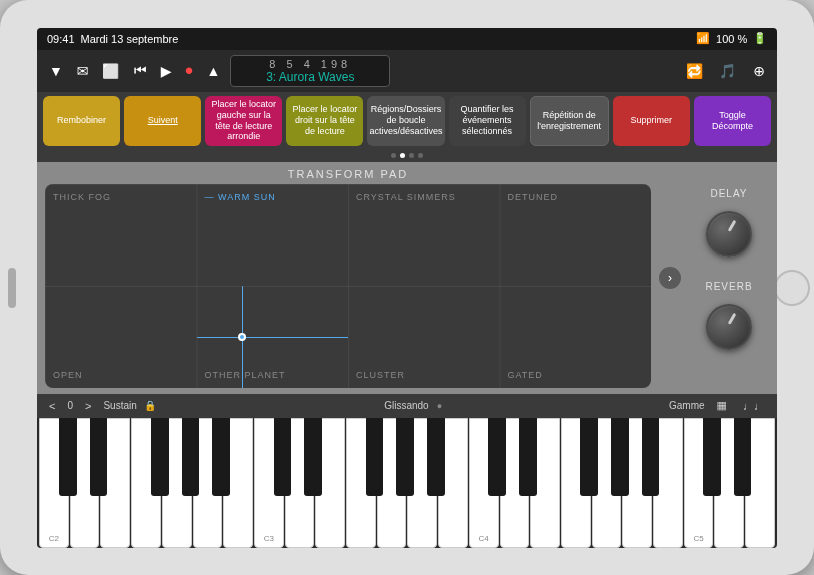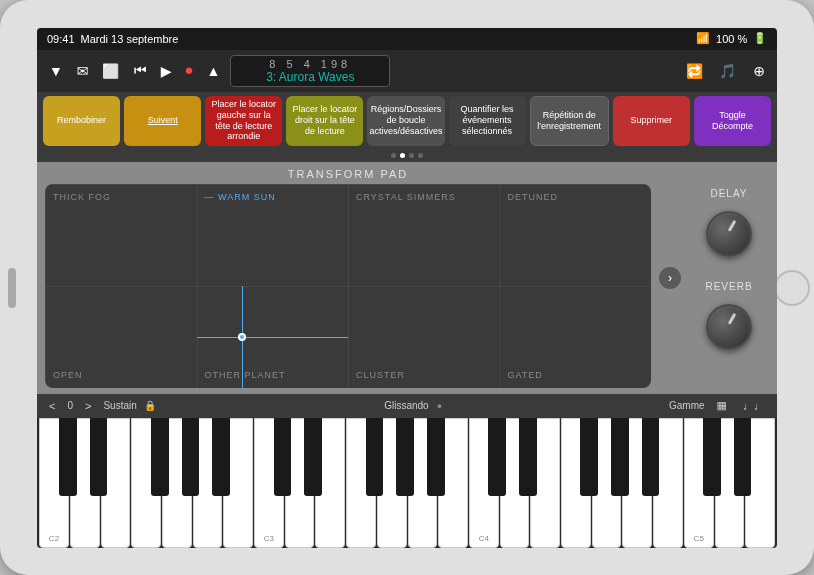--- a/index.html
+++ b/index.html
@@ -134,21 +134,21 @@
       flex: 1;
       min-width: 60px;
       height: 50px;
       display: flex;
       align-items: center;
       justify-content: center;
       line-height: 1.2;
     }
     .qa-btn.yellow { background: #c8a020; }
     .qa-btn.gold { background: #c89010; text-decoration: underline; }
-    .qa-btn.olive { background: #b91c1c; }
+    .qa-btn.olive { background: #be185d; }
     .qa-btn.olive2 { background: #8a9018; }
     .qa-btn.gray { background: #505050; }
     .qa-btn.dark { background: #404040; }
     .qa-btn.dark2 { background: #555; border: 1px solid #666; }
     .qa-btn.red { background: #c03030; }
     .qa-btn.purple { background: #8030c0; }
 
     .dots-row {
       background: #3a3a3a;
       height: 12px;
@@ -375,21 +375,20 @@
       background: #2a2a2a;
       position: relative;
       flex-shrink: 0;
       overflow: hidden;
     }
     .white-keys {
       display: flex;
       height: 100%;
       gap: 1px;
       padding: 0 2px;
-      justify-content: flex-end;
     }
     .white-key {
       flex: 1;
       background: white;
       border-radius: 0 0 4px 4px;
       border: 1px solid #ccc;
       position: relative;
       cursor: pointer;
     }
     .white-key .key-label {

